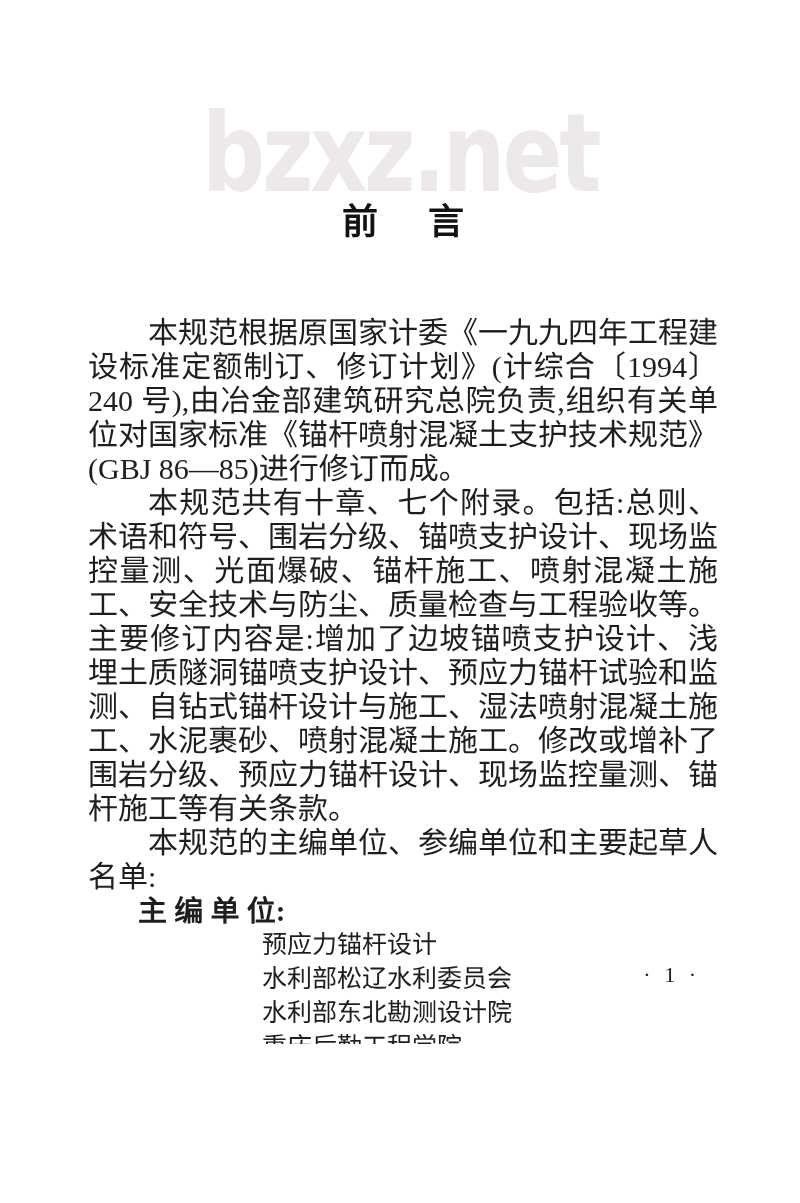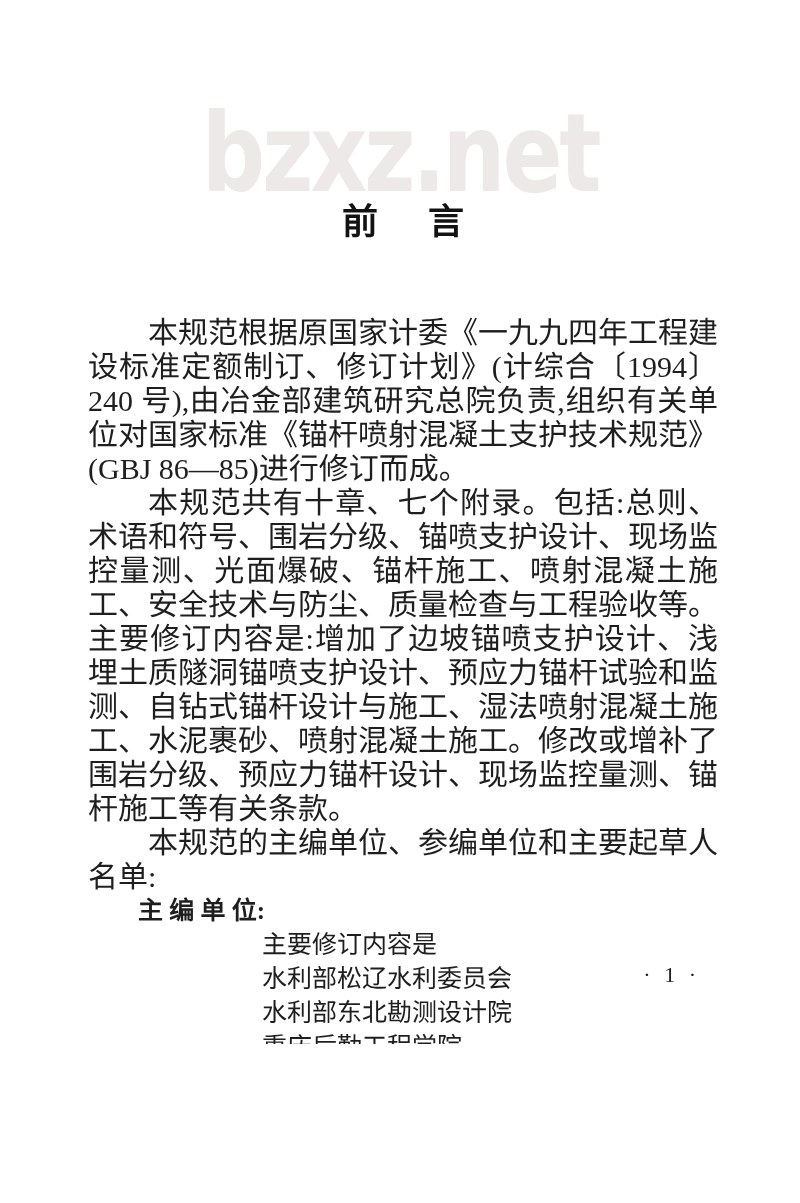--- a/index.html
+++ b/index.html
@@ -53,21 +53,21 @@
     line-height: 34px;
     text-align: justify;
     text-justify: inter-ideograph;
     text-indent: 2em;
     letter-spacing: 0;
   }
   .editor-row {
     display: flex;
     align-items: baseline;
     padding-left: 50px;
-    font-size: 25px;
+    font-size: 29px;
     line-height: 34px;
   }
   .editor-label {
     font-weight: bold;
     white-space: nowrap;
     margin-right: 6px;
     flex: 0 0 auto;
   }
   .editor-value {
     white-space: nowrap;
@@ -110,21 +110,21 @@
       <p>本规范共有十章、七个附录。包括:总则、术语和符号、围岩分级、锚喷支护设计、现场监控量测、光面爆破、锚杆施工、喷射混凝土施工、安全技术与防尘、质量检查与工程验收等。主要修订内容是:增加了边坡锚喷支护设计、浅埋土质隧洞锚喷支护设计、预应力锚杆试验和监测、自钻式锚杆设计与施工、湿法喷射混凝土施工、水泥裹砂、喷射混凝土施工。修改或增补了围岩分级、预应力锚杆设计、现场监控量测、锚杆施工等有关条款。</p>
       <p>本规范的主编单位、参编单位和主要起草人名单:</p>
     </div>
 
     <div class="editor-row">
       <span class="editor-label">主 编 单 位:</span>
     </div>
 
 
     <div class="inst-list">
-      <div class="inst-item">主要修订内容是</div>
+      <div class="inst-item">预应力锚杆设计</div>
       <div class="inst-item">水利部松辽水利委员会</div>
       <div class="inst-item">水利部东北勘测设计院</div>
       <div class="inst-item">重庆后勤工程学院</div>
     </div>
 
   </div>
 
   <div class="page-num">· 1 ·</div>
 
 </div>

